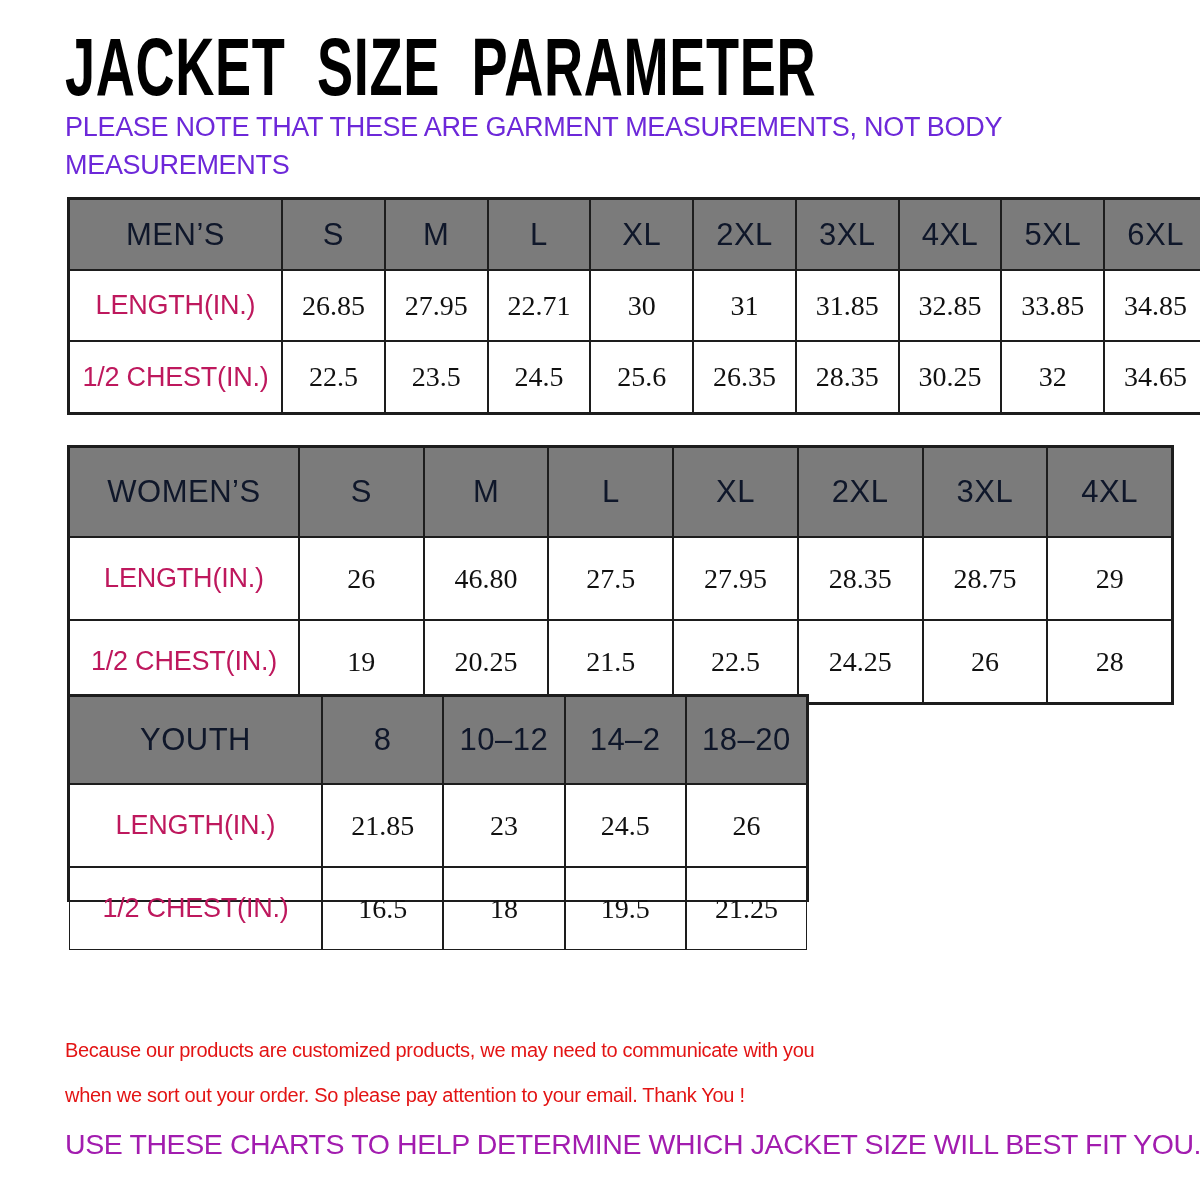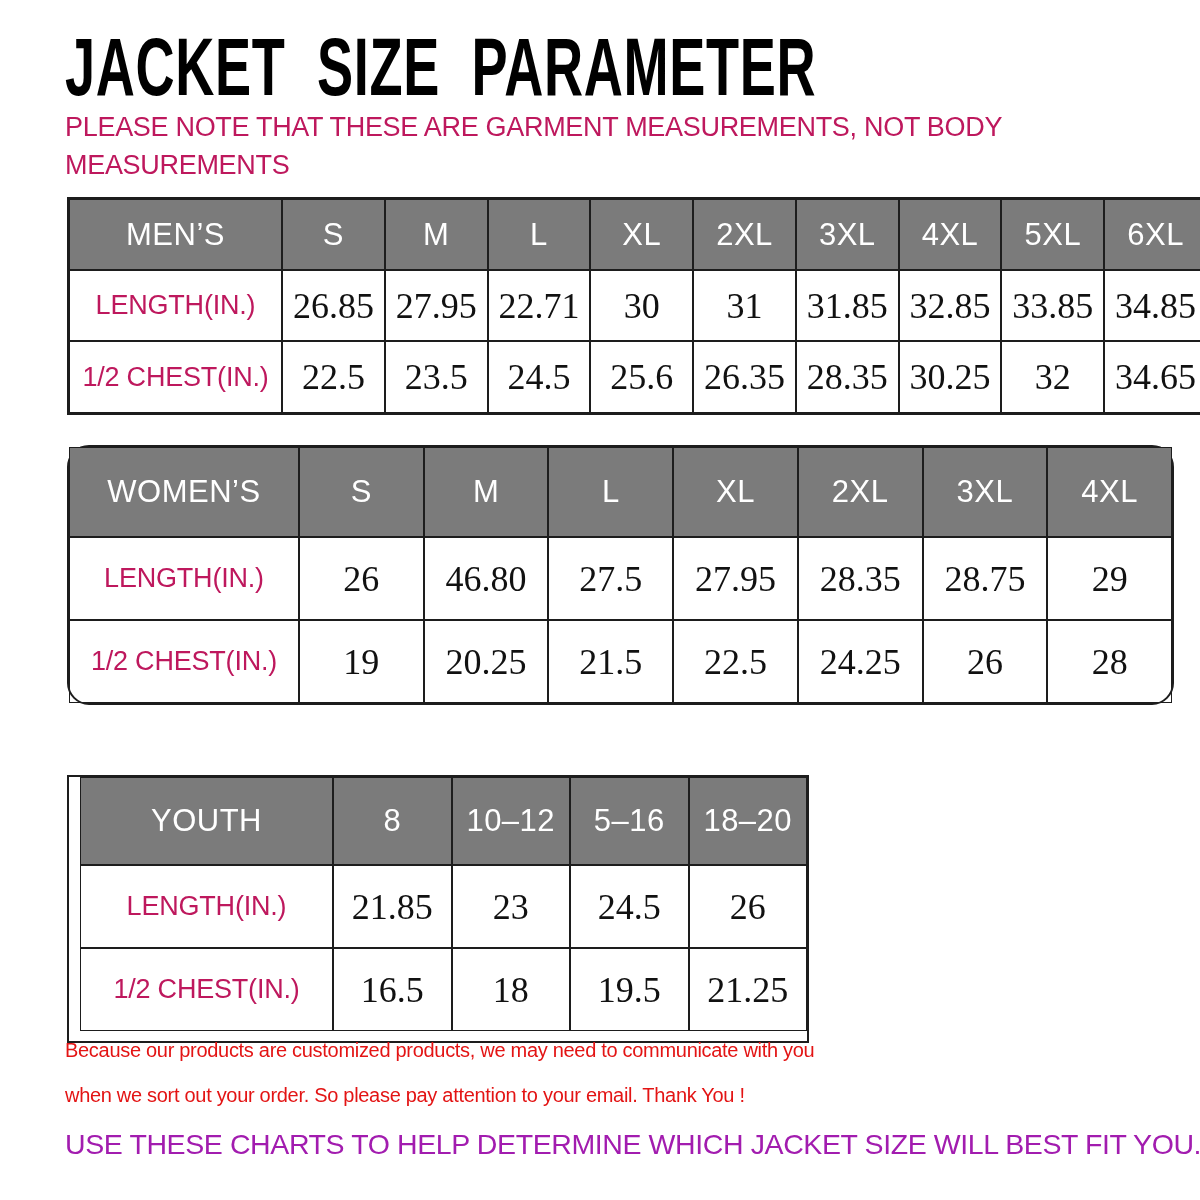--- a/index.html
+++ b/index.html
@@ -9,52 +9,50 @@
     overflow:hidden; font-family:"Liberation Sans", sans-serif;margin-left:37px;
   }
   .page-title {
     position:absolute; left:28px; top:20px;
     font-size:82px; font-weight:700; color:#000;
     transform:scaleX(0.66); transform-origin:left top;
     letter-spacing:1px; word-spacing:24px; white-space:nowrap;
   }
   .note {
     position:absolute; left:28px; top:108px;
-    color:#be185d; font-size:27px; line-height:38px; letter-spacing:-0.3px;
+    color:#6d28d9; font-size:27px; line-height:38px; letter-spacing:-0.3px;
     font-weight:400;
   }
   .size-table {
     position:absolute; display:grid; background:#fff;
     border:2px solid #1d1d1d;
   }
   .cell {
     border:1px solid #1d1d1d;
     display:flex; align-items:center; justify-content:center;
     text-align:center;
   }
-  .hdr { background:#7b7b7b; color:#ffffff; font-size:31px; letter-spacing:0.5px; }
+  .hdr { background:#7b7b7b; color:#0f172a; font-size:31px; letter-spacing:0.5px; }
   .rowlabel { font-size:27px; color:#be185d; letter-spacing:-0.2px; }
-  .val { font-size:36px; color:#111; font-family:"Liberation Serif", serif; }
+  .val { font-size:28px; color:#111; font-family:"Liberation Serif", serif; }
 
   .mens-table {
     left:30px; top:197px; width:1142px; height:218px;
     grid-template-columns:213px repeat(9, 1fr);
     grid-template-rows:71px 71px 72px;
   }
   .womens-table {
     left:30px; top:445px; width:1107px; height:260px;
     grid-template-columns:230px repeat(7, 1fr);
     grid-template-rows:90px 83px 83px;
-    border-radius:22px;
   }
   .youth-table {
-    left:30px; top:775px; width:742px; height:268px;
+    left:30px; top:694px; width:742px; height:208px;
     grid-template-columns:253px repeat(4, 1fr);
     grid-template-rows:88px 83px 83px;
-    padding-left:11px;
   }
   .footer-para {
     position:absolute; left:28px; top:1028px; width:1165px;
     color:#e31414; font-size:20px; line-height:45px; letter-spacing:-0.3px;
   }
   .footer-charts {
     position:absolute; left:28px; top:1128px; width:1165px;
     color:#a21caf; font-size:28.5px; letter-spacing:-0.4px;
   }
 </style>
@@ -131,21 +129,21 @@
     <div class="cell val">22.5</div>
     <div class="cell val">24.25</div>
     <div class="cell val">26</div>
     <div class="cell val">28</div>
   </div>
 
   <div class="size-table youth-table">
     <div class="cell hdr">YOUTH</div>
     <div class="cell hdr">8</div>
     <div class="cell hdr">10–12</div>
-    <div class="cell hdr">5–16</div>
+    <div class="cell hdr">14–2</div>
     <div class="cell hdr">18–20</div>
 
     <div class="cell rowlabel">LENGTH(IN.)</div>
     <div class="cell val">21.85</div>
     <div class="cell val">23</div>
     <div class="cell val">24.5</div>
     <div class="cell val">26</div>
 
     <div class="cell rowlabel">1/2 CHEST(IN.)</div>
     <div class="cell val">16.5</div>

